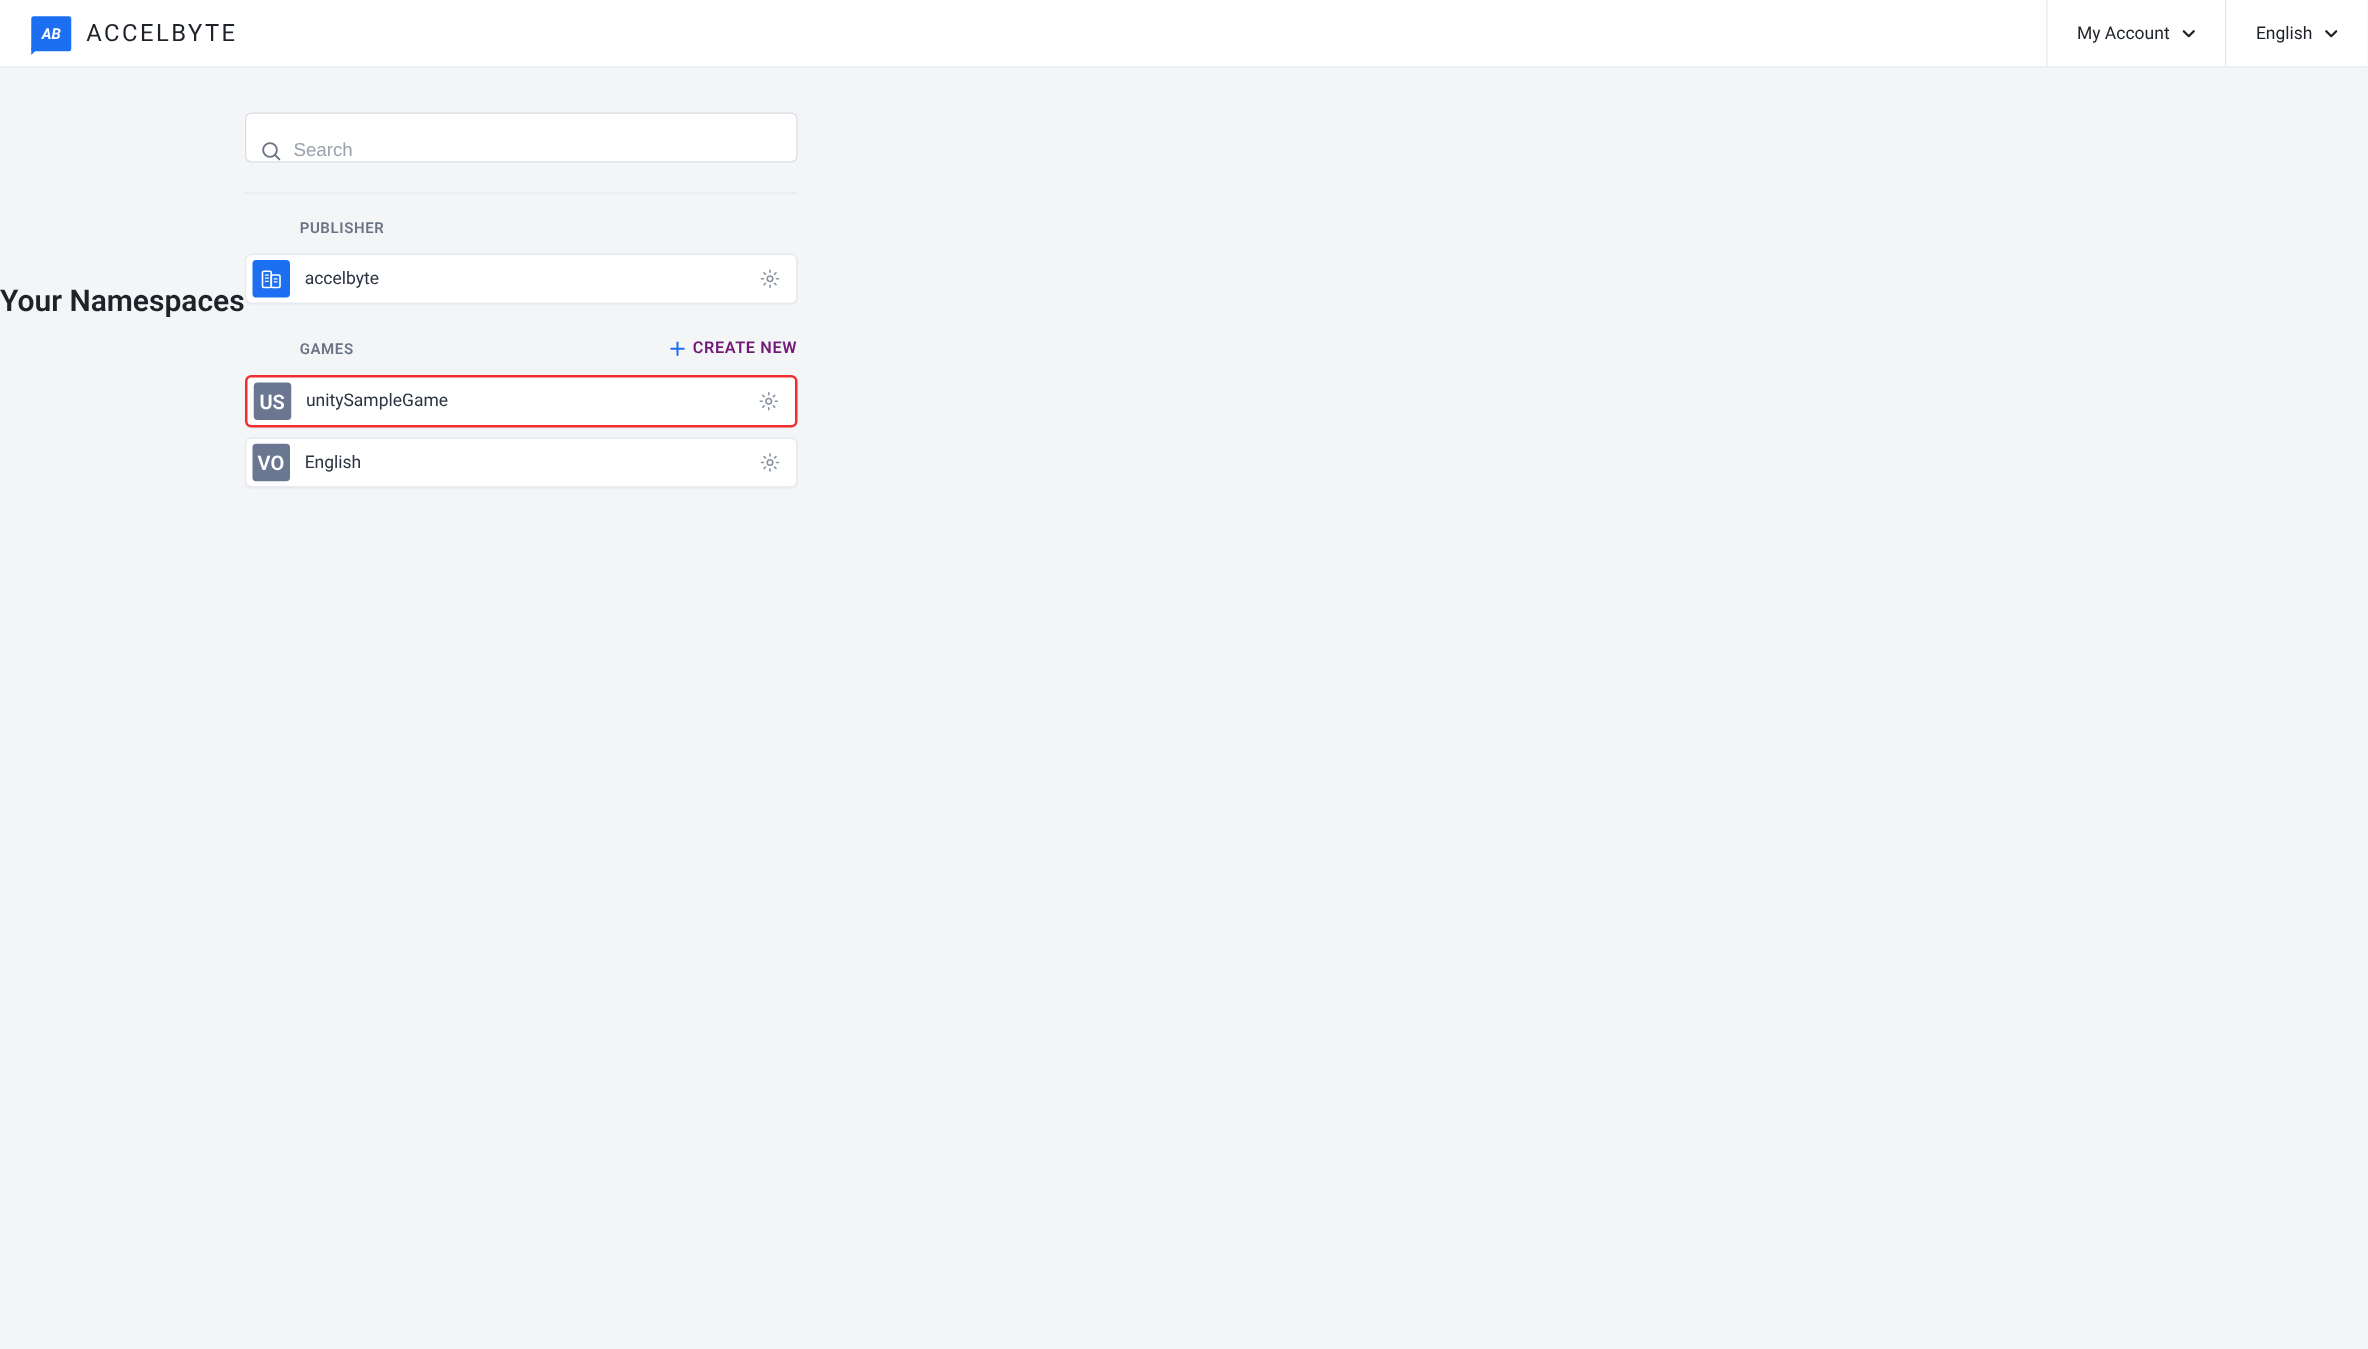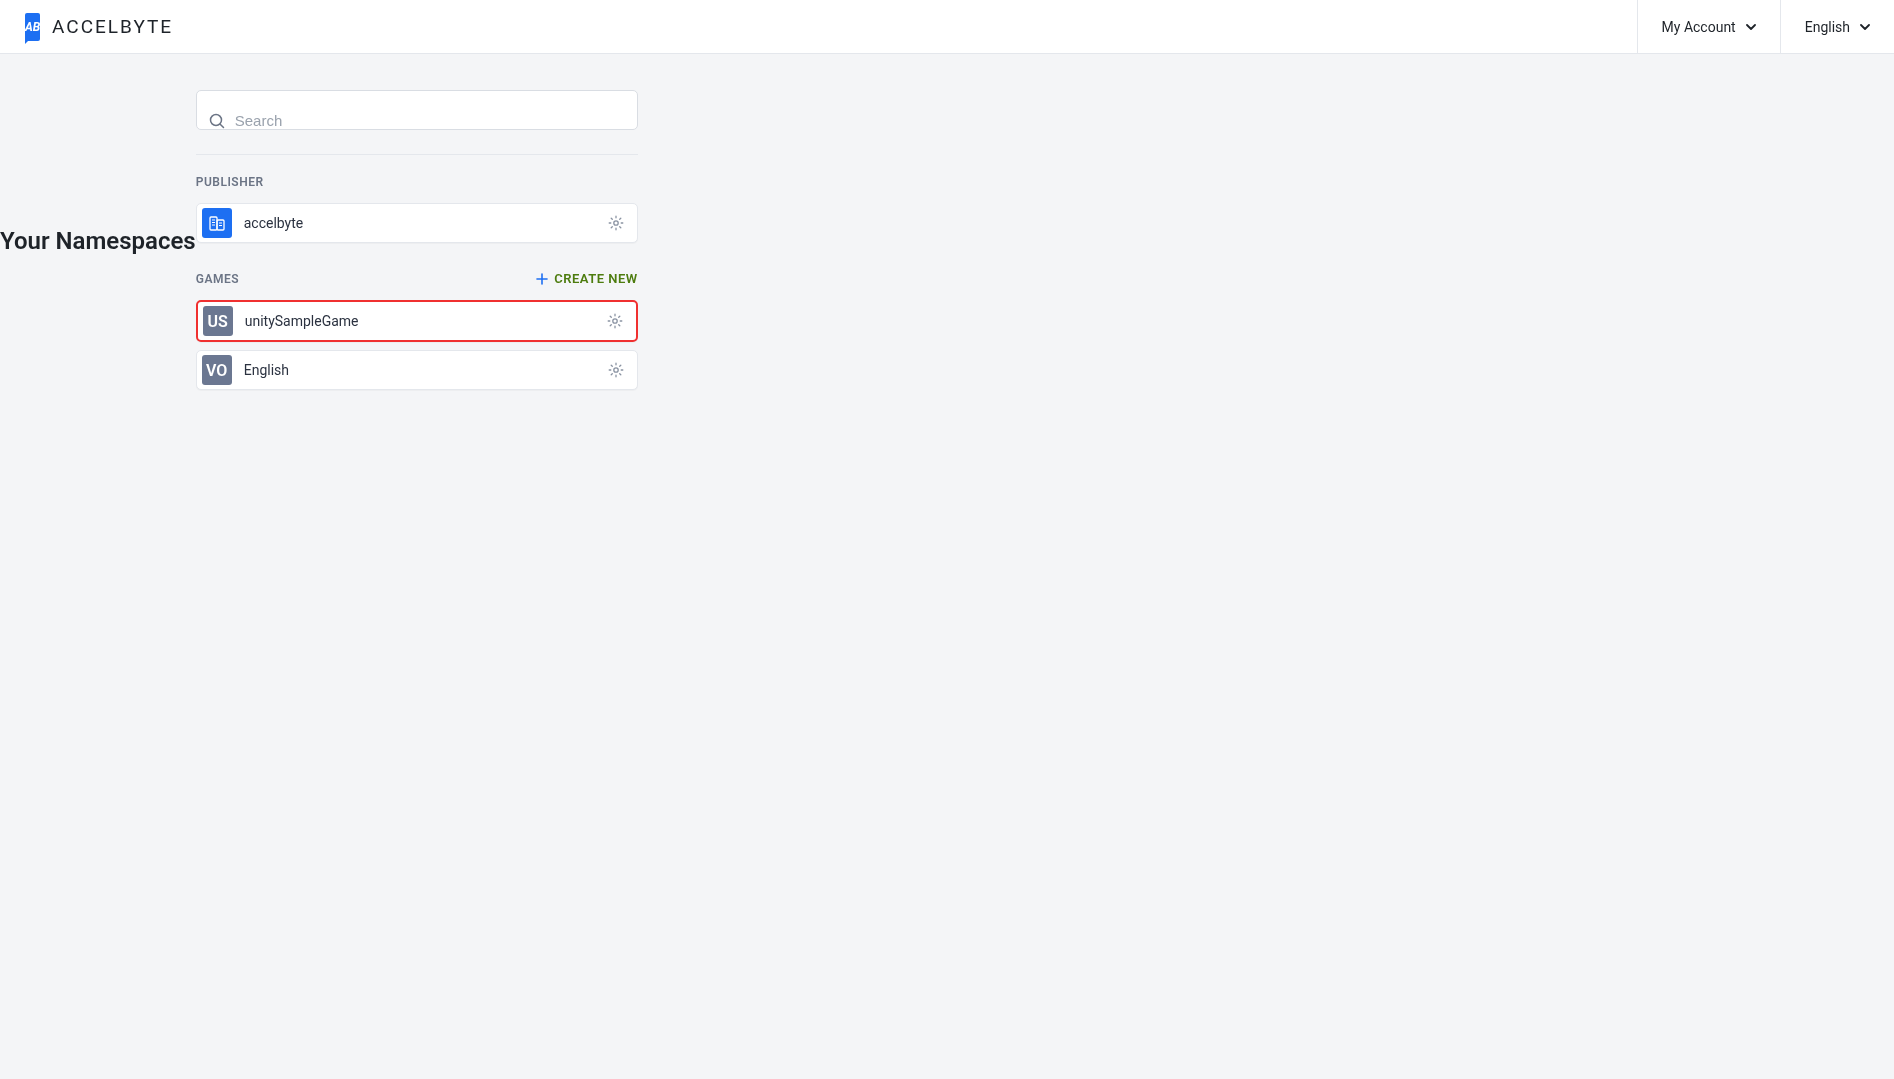--- a/index.html
+++ b/index.html
@@ -23,21 +23,21 @@
       align-items: center;
       justify-content: space-between;
       padding: 0 0 0 25px;
     }
     .logo {
       display: flex;
       align-items: center;
       gap: 12px;
     }
     .logo-icon {
-      width: 15px;
+      width: 32px;
       height: 28px;
       background: #1d6ff2;
       border-radius: 2px;
       display: flex;
       align-items: center;
       justify-content: center;
       position: relative;
     }
     .logo-icon::after {
       content: "";
@@ -125,32 +125,33 @@
     .divider {
       border: none;
       border-top: 1px solid #e4e7ec;
       margin: 24px 0 20px 0;
     }
     .section-header {
       display: flex;
       align-items: center;
       justify-content: space-between;
       margin-bottom: 14px;
+      margin-left: 44px;
     }
     .section-label {
       font-size: 12px;
       font-weight: 600;
       letter-spacing: 0.5px;
       color: #6b7485;
     }
     .create-new {
       display: flex;
       align-items: center;
       gap: 6px;
-      color: #4d7c0f;
+      color: #701a75;
       font-size: 13px;
       font-weight: 600;
       letter-spacing: 0.5px;
       cursor: pointer;
     }
     .plus-icon {
       width: 12px;
       height: 12px;
     }
     .card {

